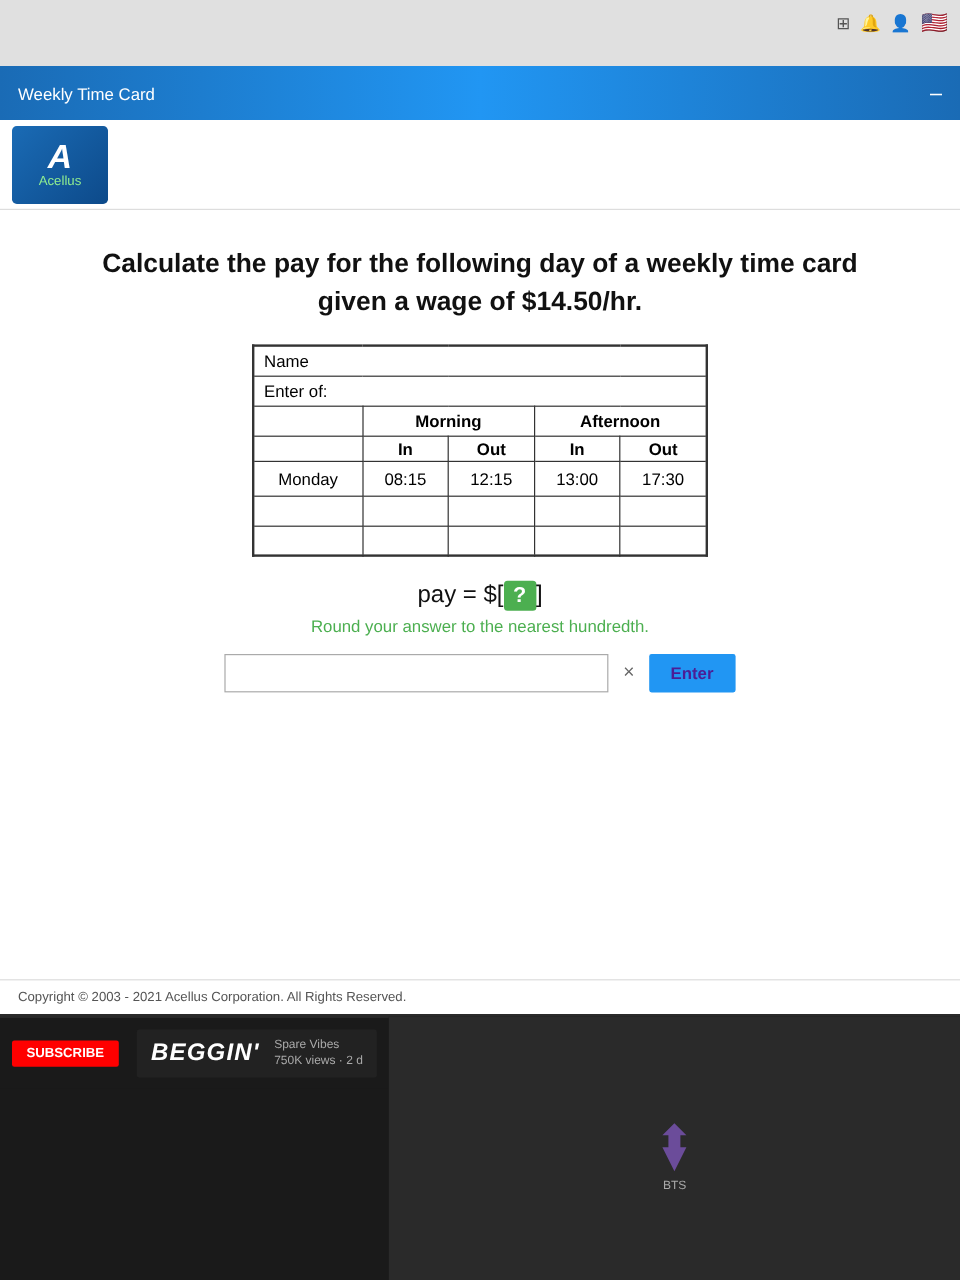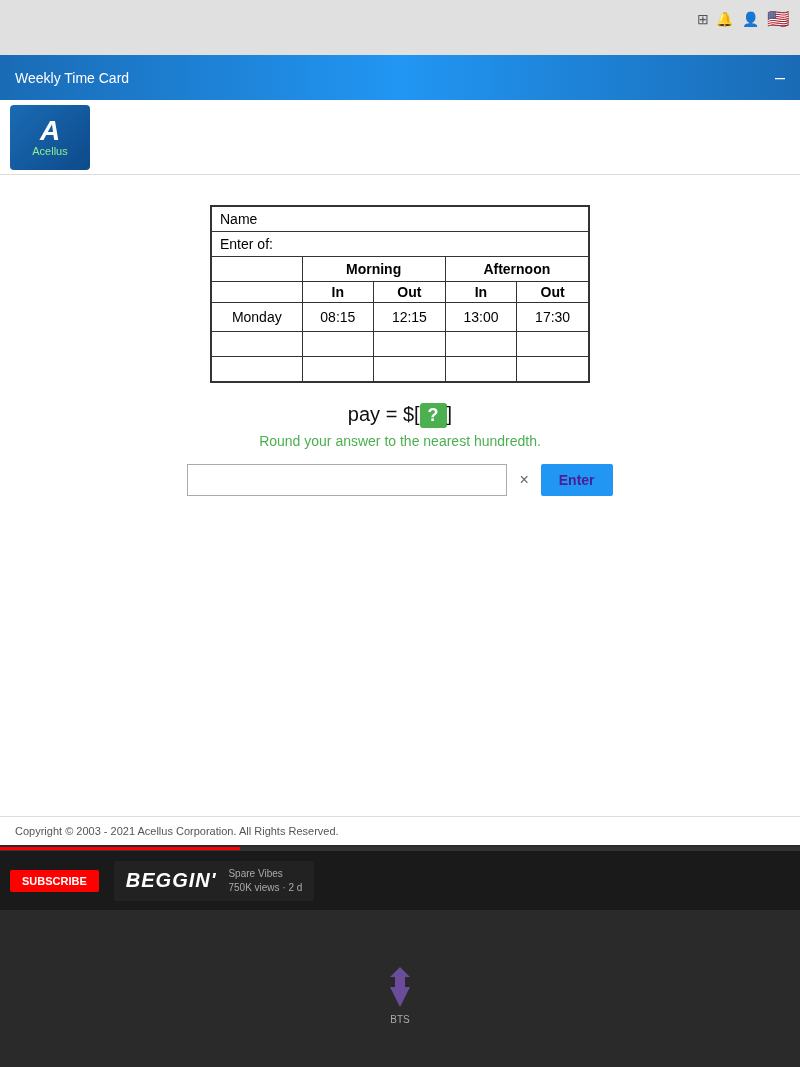--- a/index.html
+++ b/index.html
@@ -266,21 +266,20 @@
 
     
     .taskbar-area {
       position: absolute;
       bottom: 0;
       left: 0;
       width: 100%;
       height: 220px;
       background: #1a1a1a;
       display: flex;
-      flex-direction: column;
     }
 
     .youtube-bar {
       height: 60px;
       background: #1a1a1a;
       display: flex;
       align-items: center;
       padding: 0 10px;
       gap: 15px;
       border-top: 1px solid #333;
@@ -351,20 +350,21 @@
 
   <div class="logo-search-row">
     <div class="logo-container">
       <span class="logo-symbol">A</span>
       <span class="logo-text">Acellus</span>
     </div>
   </div>
 
   <div class="main-content">
 
+    <div class="question-title">Calculate the pay for the following day of a weekly time card given a wage of $14.50/hr.</div>
 
     <table class="timecard-table">
       <tbody>
           <tr class="name-row">
         <td colspan="5">Name</td>
       </tr>
       <tr class="week-row">
         <td colspan="5">Enter of:</td>
       </tr>
       <tr class="header-row-top">

